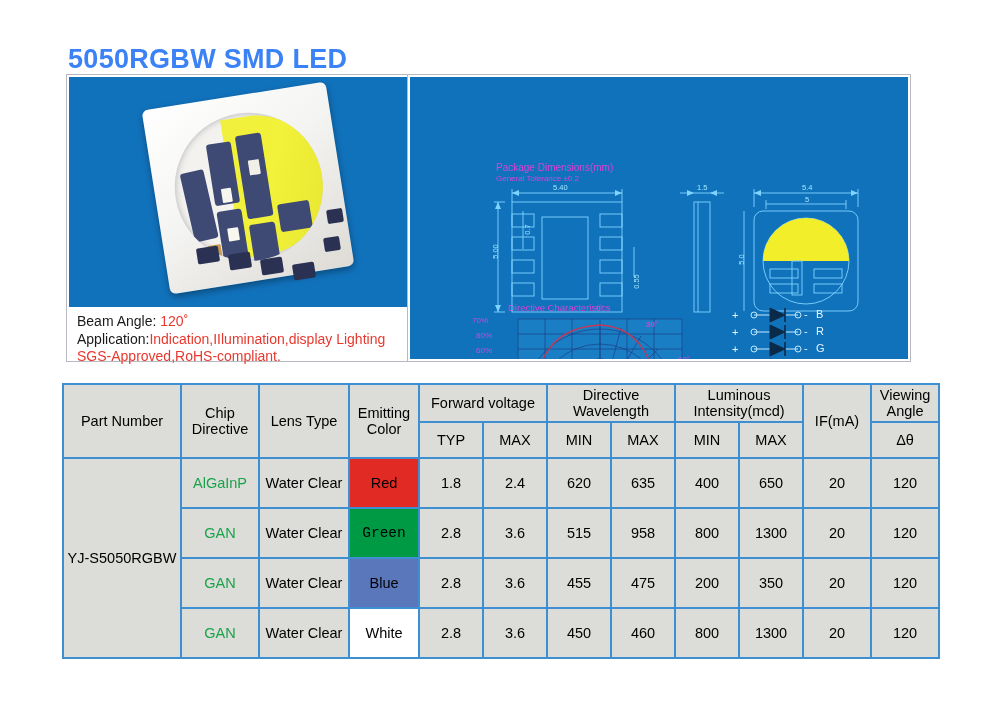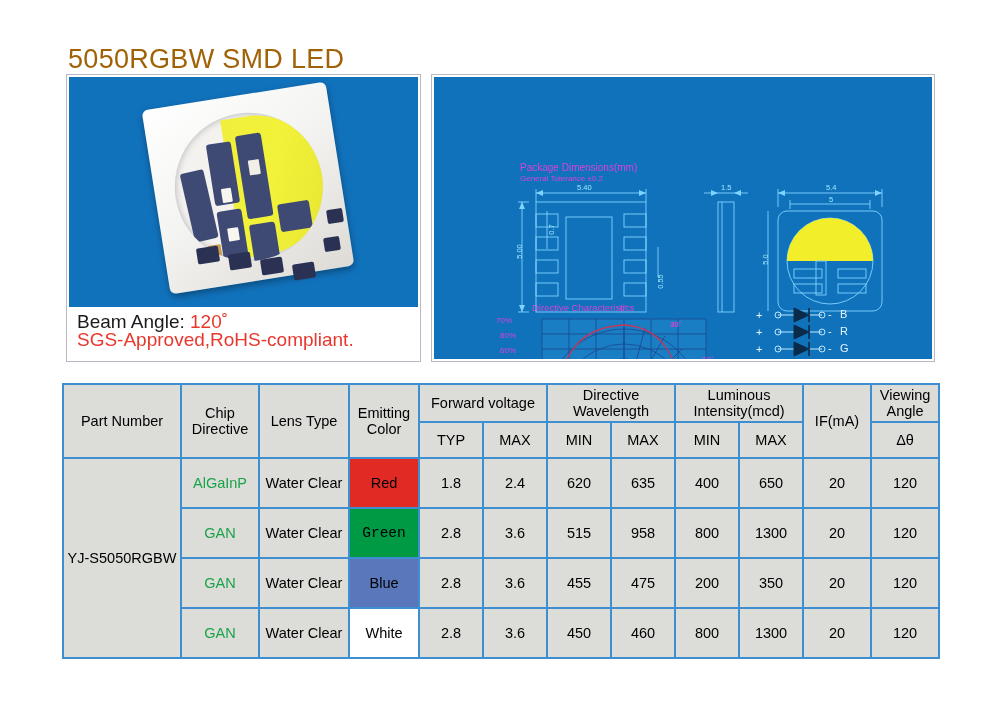--- a/index.html
+++ b/index.html
@@ -14,42 +14,42 @@
     font-family: "Liberation Sans", sans-serif;
     overflow: hidden;
   }
 
   
   #page-title {
     position: absolute;
     left: 68px;
     top: 44px;
     font-size: 27px;
-    font-weight: normal;
-    color: #a16207;
+    font-weight: bold;
+    color: #3b82f6;
     letter-spacing: 0.3px;
     white-space: nowrap;
   }
 
   
   .panel {
     position: absolute;
     border: 1px solid #b9b9c4;
     box-sizing: border-box;
     background: #ffffff;
   }
   #photo-panel {
     left: 66px;
     top: 74px;
     width: 355px;
     height: 288px;
     padding: 2px;
   }
   #drawing-panel {
-    left: 431px;
+    left: 407px;
     top: 74px;
     width: 504px;
     height: 288px;
     padding: 2px;
   }
 
   
   #photo-image {
     position: relative;
     width: 100%;
@@ -115,21 +115,21 @@
   }
   #pad-1 { left: 128px; top: 170px; width: 22px; height: 16px; transform: rotate(-9deg); }
   #pad-2 { left: 160px; top: 176px; width: 22px; height: 16px; transform: rotate(-9deg); }
   #pad-3 { left: 192px; top: 181px; width: 22px; height: 16px; transform: rotate(-9deg); }
   #pad-4 { left: 224px; top: 186px; width: 22px; height: 16px; transform: rotate(-9deg); }
   #pad-5 { left: 255px; top: 160px; width: 16px; height: 14px; transform: rotate(-9deg); }
   #pad-6 { left: 258px; top: 132px; width: 16px; height: 14px; transform: rotate(-9deg); }
 
   #photo-caption {
     padding: 6px 0 0 8px;
-    font-size: 19px;
+    font-size: 14px;
     line-height: 17.5px;
     color: #1a1a1a;
     white-space: nowrap;
   }
   .red-text { color: #e8382e; }
 
   
   #drawing-canvas {
     position: relative;
     width: 100%;
@@ -212,20 +212,21 @@
     <div class="pad" id="pad-4"></div>
     <div class="pad" id="pad-5"></div>
     <div class="pad" id="pad-6"></div>
   </div>
 
   <div id="photo-caption">
     <div>
       <span>Beam Angle:</span>
       <span class="red-text">120˚</span>
     </div>
+    <div><span>Application:</span><span class="red-text">Indication,IIlumination,display Lighting</span></div>
     <div class="red-text">SGS-Approved,RoHS-compliant.</div>
   </div>
 </div>
 
 <div class="panel" id="drawing-panel">
   <div id="drawing-canvas">
 
     <div class="magenta-label" style="left:86px; top:85px; font-size:10px;">Package Dimensions(mm)</div>
     <div class="magenta-label" style="left:86px; top:97px;">General Tolerance ±0.2</div>
     <div class="magenta-label" style="left:98px; top:225px; font-size:9.5px;">Directive Characteristics</div>

